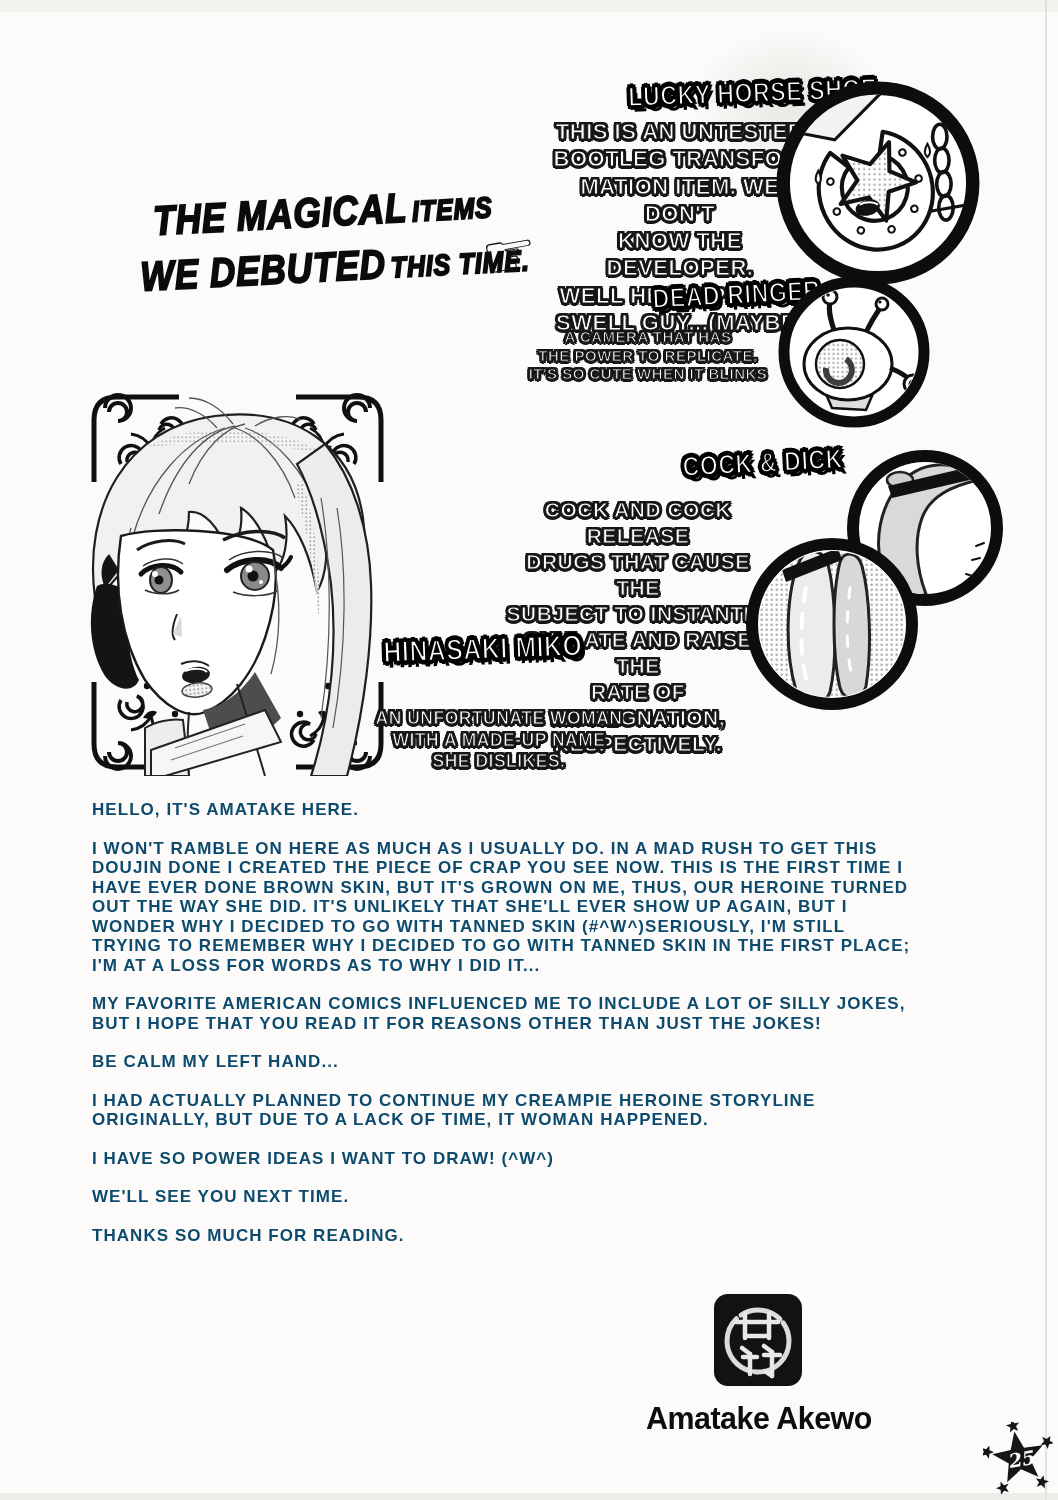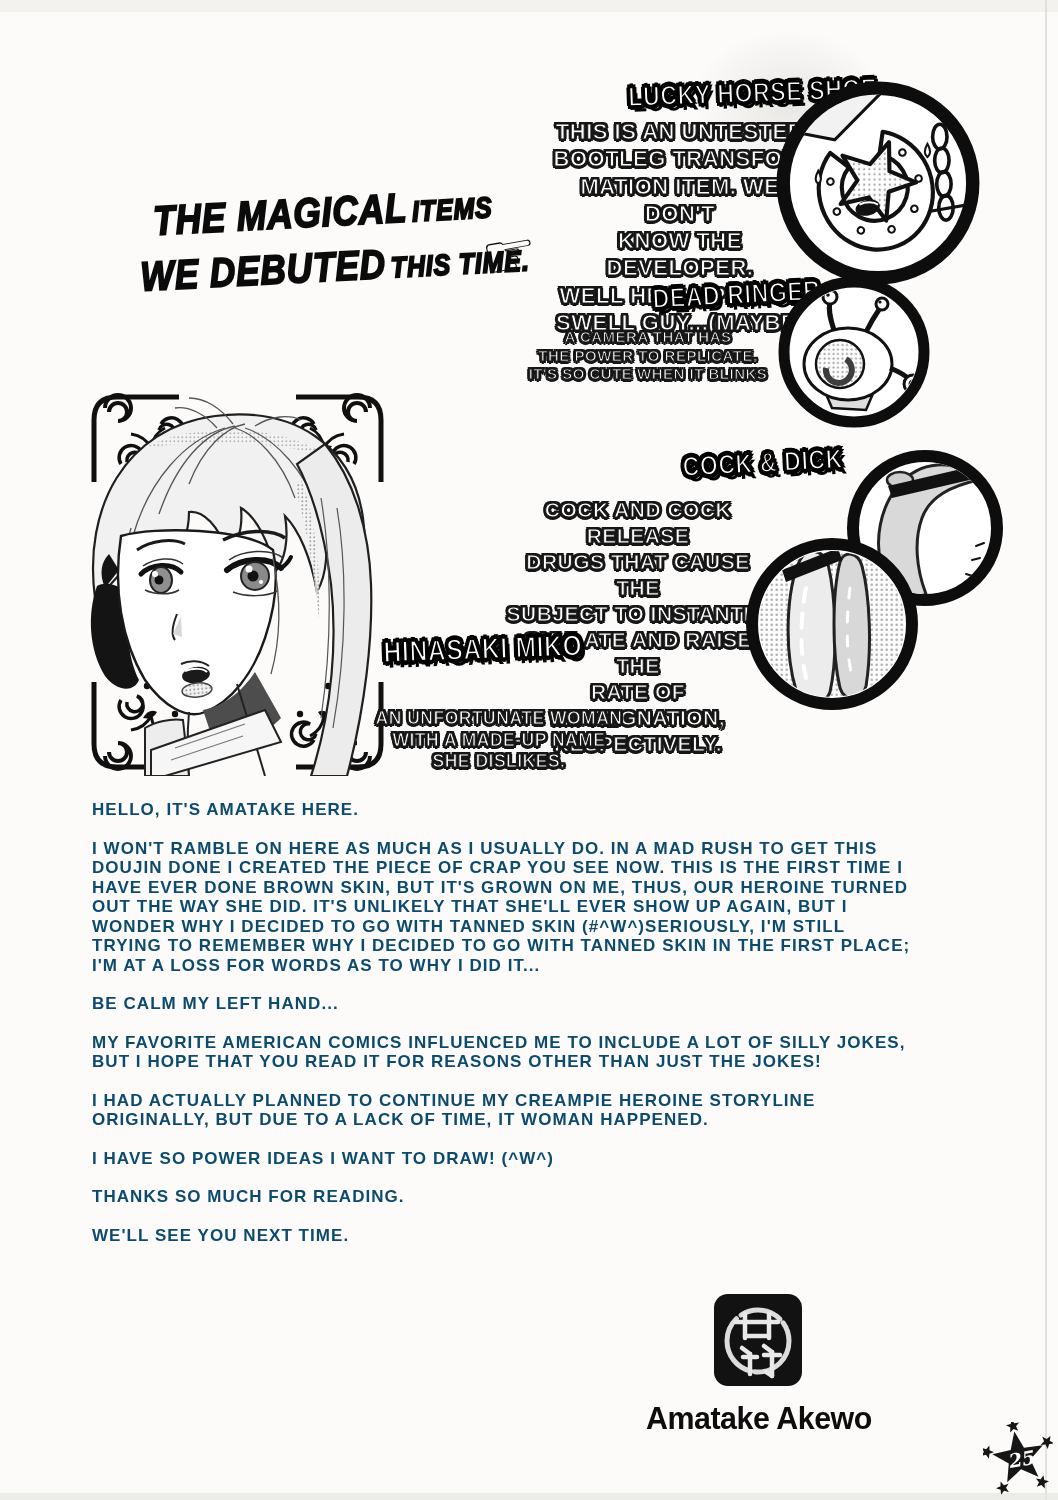--- a/index.html
+++ b/index.html
@@ -307,26 +307,26 @@
   </svg>
 
   <h2 class="abs bang" style="left:383px;top:636px;font-size:29px;transform:rotate(-2deg) scaleX(.84);">HINASAKI MIKO</h2>
   <div class="abs hollow" style="left:364px;top:708px;width:270px;font-size:17.5px;">AN UNFORTUNATE WOMAN
 WITH A MADE-UP NAME
 SHE DISLIKES.</div>
 
   <div class="abs afterword">
     <p>HELLO, IT'S AMATAKE HERE.</p>
     <p>I WON'T RAMBLE ON HERE AS MUCH AS I USUALLY DO. IN A MAD RUSH TO GET THIS DOUJIN DONE I CREATED THE PIECE OF CRAP YOU SEE NOW. THIS IS THE FIRST TIME I HAVE EVER DONE BROWN SKIN, BUT IT'S GROWN ON ME, THUS, OUR HEROINE TURNED OUT THE WAY SHE DID. IT'S UNLIKELY THAT SHE'LL EVER SHOW UP AGAIN, BUT I WONDER WHY I DECIDED TO GO WITH TANNED SKIN (#^W^)SERIOUSLY, I'M STILL TRYING TO REMEMBER WHY I DECIDED TO GO WITH TANNED SKIN IN THE FIRST PLACE; I'M AT A LOSS FOR WORDS AS TO WHY I DID IT...</p>
+    <p>MY FAVORITE AMERICAN COMICS INFLUENCED ME TO INCLUDE A LOT OF SILLY JOKES, BUT I HOPE THAT YOU READ IT FOR REASONS OTHER THAN JUST THE JOKES!</p>
     <p>BE CALM MY LEFT HAND...</p>
-    <p>MY FAVORITE AMERICAN COMICS INFLUENCED ME TO INCLUDE A LOT OF SILLY JOKES, BUT I HOPE THAT YOU READ IT FOR REASONS OTHER THAN JUST THE JOKES!</p>
     <p>I HAD ACTUALLY PLANNED TO CONTINUE MY CREAMPIE HEROINE STORYLINE ORIGINALLY, BUT DUE TO A LACK OF TIME, IT WOMAN HAPPENED.</p>
     <p>I HAVE SO POWER IDEAS I WANT TO DRAW! (^W^)</p>
+    <p>WE'LL SEE YOU NEXT TIME.</p>
     <p>THANKS SO MUCH FOR READING.</p>
-    <p>WE'LL SEE YOU NEXT TIME.</p>
   </div>
 
   <svg class="abs" style="left:712px;top:1292px;" width="92" height="97" viewBox="0 0 92 97">
     <rect x="2" y="2" width="88" height="92" rx="14" fill="#121212"></rect>
     <circle cx="46" cy="49" r="31" fill="none" stroke="#dcdcdc" stroke-width="5" stroke-linecap="round" stroke-dasharray="52 4 66 6 42 5"></circle>
     <g stroke="#e8e8e8" stroke-width="4.5" stroke-linecap="round" fill="none">
       <path d="M33,22 L33,46"></path>
         <path d="M57,22 L57,46"></path>
         <path d="M24,30 L66,30"></path>
         <path d="M33,44 L57,44"></path>

